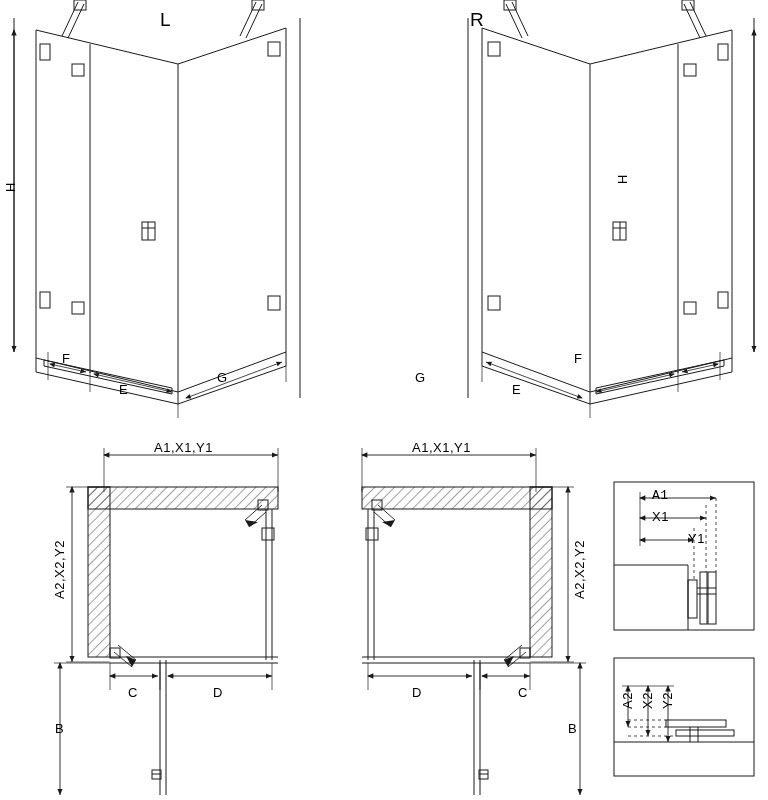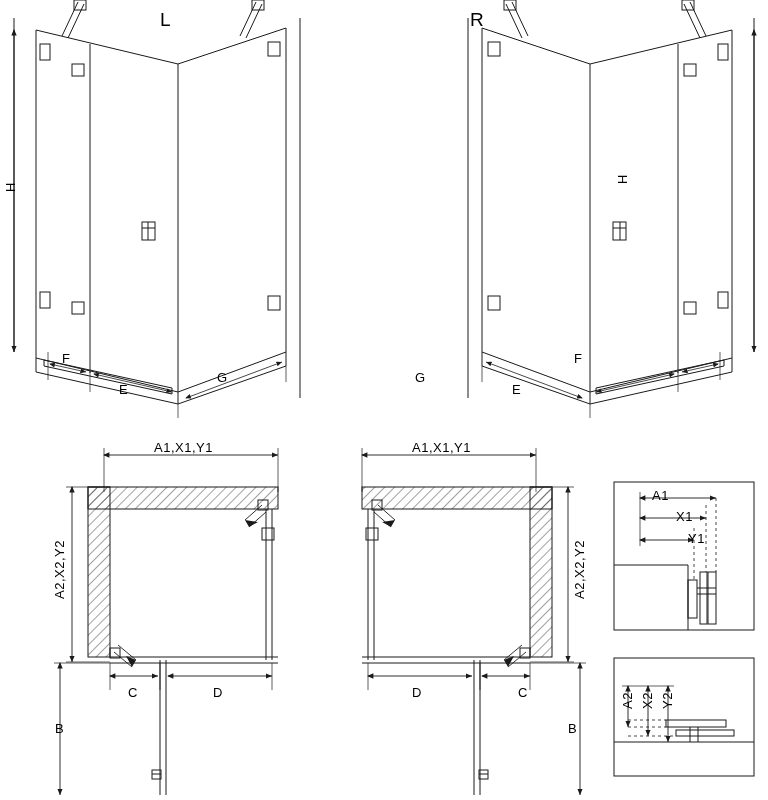--- a/index.html
+++ b/index.html
@@ -325,21 +325,21 @@
   <div class="lbl" style="left:128px; top:686px;">C</div>
   <div class="lbl" style="left:213px; top:686px;">D</div>
   <div class="lbl" style="left:55px; top:722px;">B</div>
 
   <div class="lbl" style="left:412px; top:441px;">A1,X1,Y1</div>
   <div class="lbl vert" style="left:573px; top:540px;">A2,X2,Y2</div>
   <div class="lbl" style="left:518px; top:686px;">C</div>
   <div class="lbl" style="left:412px; top:686px;">D</div>
   <div class="lbl" style="left:568px; top:722px;">B</div>
 
-  <div class="lbl" style="left:652px; top:489px;">A1</div>
-  <div class="lbl" style="left:676px; top:510px;">X1</div>
+  <div class="lbl" style="left:652px; top:489px;font-family:Liberation Mono, monospace;">A1</div>
+  <div class="lbl" style="left:652px; top:510px;">X1</div>
   <div class="lbl" style="left:688px; top:532px;">Y1</div>
 
   <div class="lbl vert" style="left:621px; top:692px;">A2</div>
   <div class="lbl vert" style="left:641px; top:692px;">X2</div>
   <div class="lbl vert" style="left:661px; top:692px;">Y2</div>
 
 </div>
 
 </body></html>

